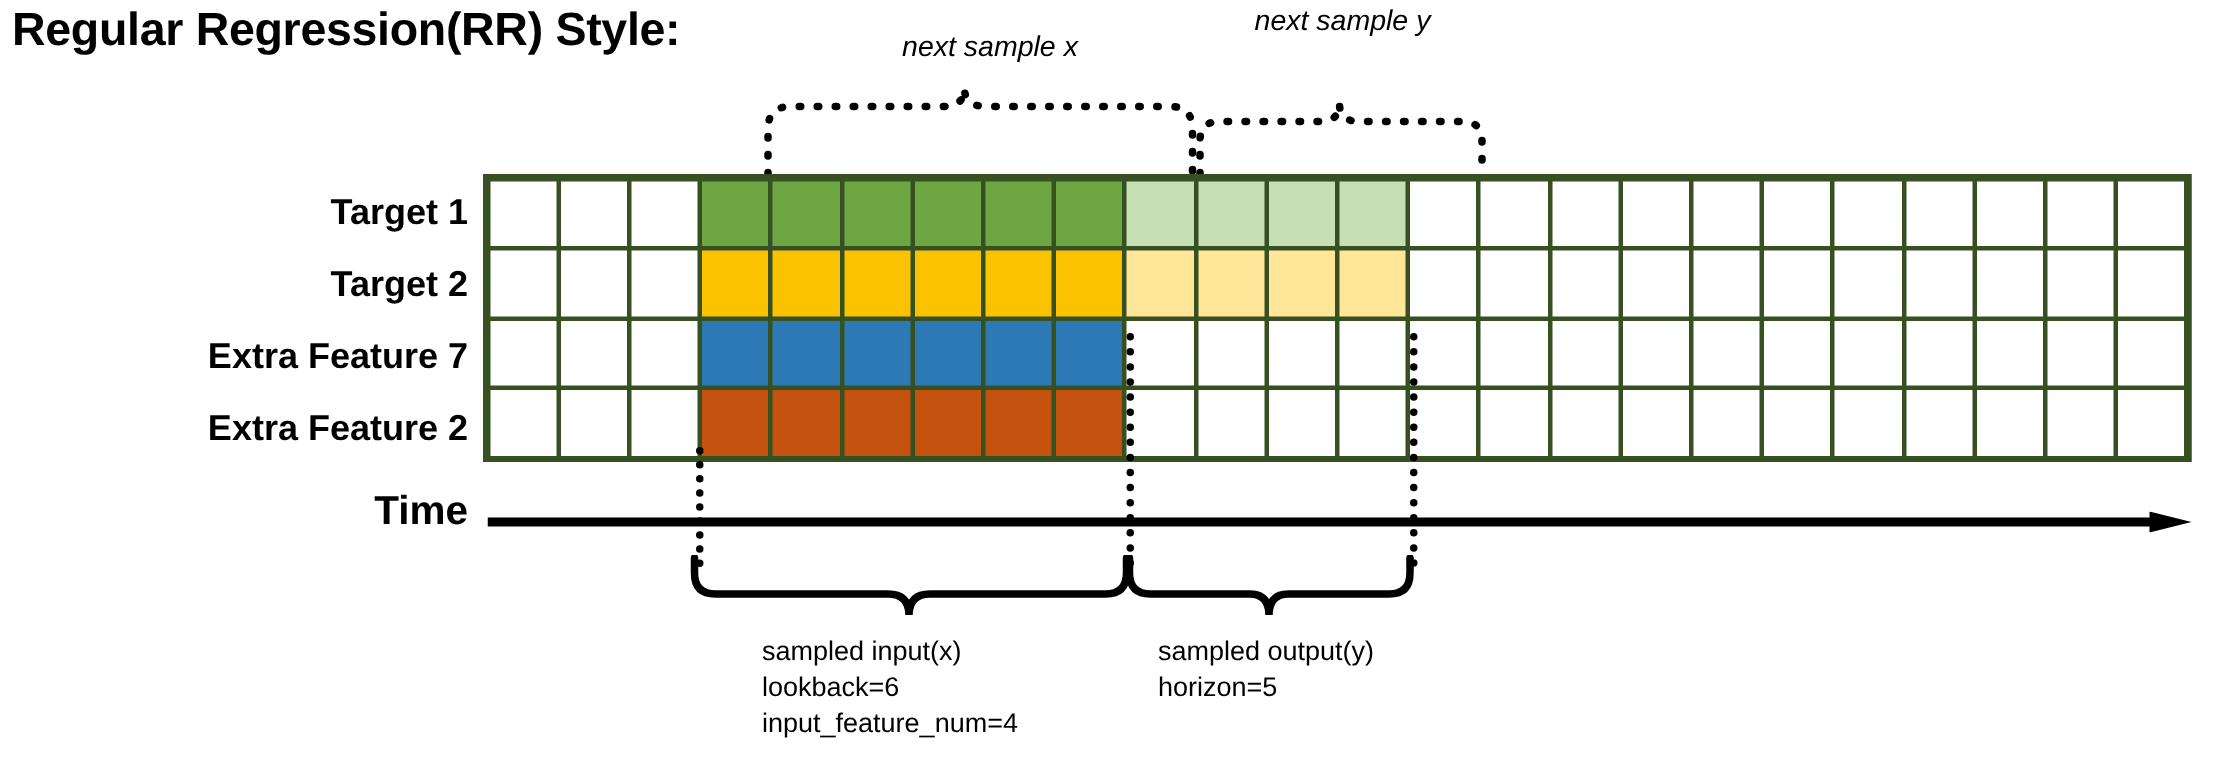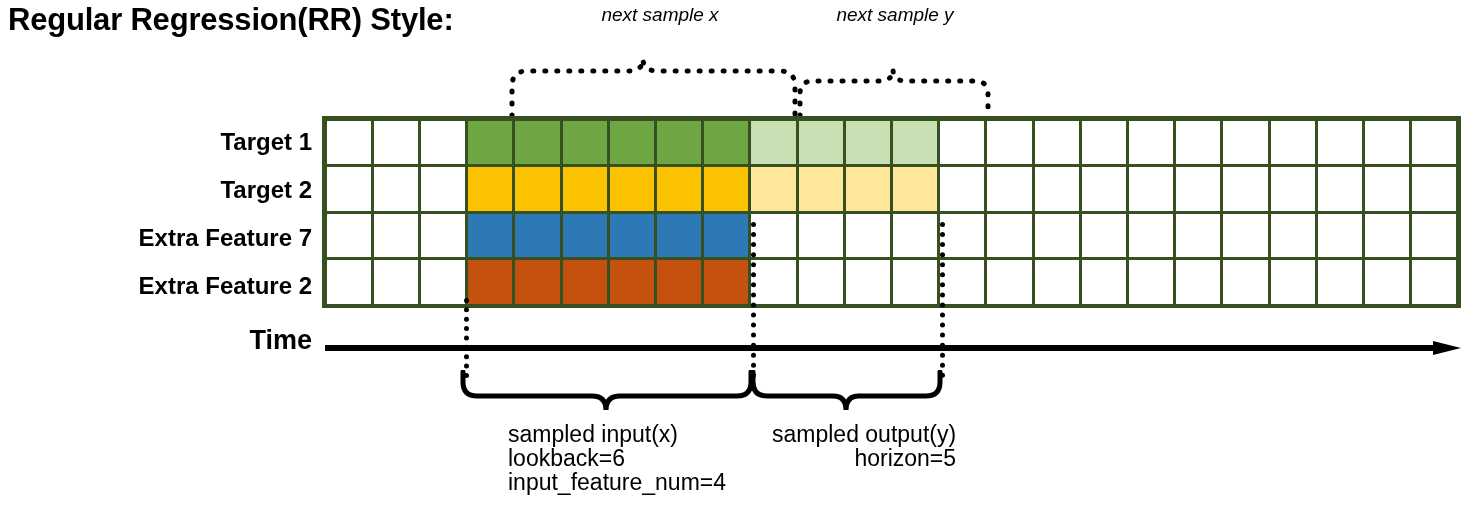--- a/index.html
+++ b/index.html
@@ -15,21 +15,21 @@
     left:8px;top:2px;
     font-size:31px;font-weight:bold;color:#000;
     letter-spacing:-0.2px;white-space:nowrap;
   }
 
   
   .top-label{
     font-size:19px;font-style:italic;color:#000;
     white-space:nowrap;text-align:center;
   }
-  #label-next-x{left:585px;top:4px;width:150px;}
+  #label-next-x{left:585px;top:21px;width:150px;}
   #label-next-y{left:820px;top:4px;width:150px;}
 
   
   .row-label{
     font-size:24px;font-weight:bold;color:#000;
     text-align:right;white-space:nowrap;
     left:0px;width:312px;height:47px;line-height:47px;
   }
   #row-label-0{top:118px;}
   #row-label-1{top:166px;}
@@ -67,25 +67,25 @@
   #vdot-left{left:464px;top:298px;height:80px;}
   #vdot-mid{left:751px;top:222px;height:156px;}
   #vdot-right{left:940px;top:222px;height:156px;}
 
   
   #braces-top{left:495px;top:14px;}
   #braces-bottom{left:450px;top:370px;}
 
   
   .caption{
-    font-size:23px;color:#000;white-space:nowrap;
+    font-size:18px;color:#000;white-space:nowrap;
     line-height:24px;
   }
   #caption-input{left:508px;top:422px;}
-  #caption-output{left:772px;top:422px;text-align:right;}
+  #caption-output{left:772px;top:422px;}
   .caption div{font-family:"Liberation Sans", sans-serif;}
 </style>
 </head>
 <body>
 
 <div class="abs" id="title">Regular Regression(RR) Style:</div>
 
 <div class="abs top-label" id="label-next-x">next sample x</div>
 <div class="abs top-label" id="label-next-y">next sample y</div>
 

